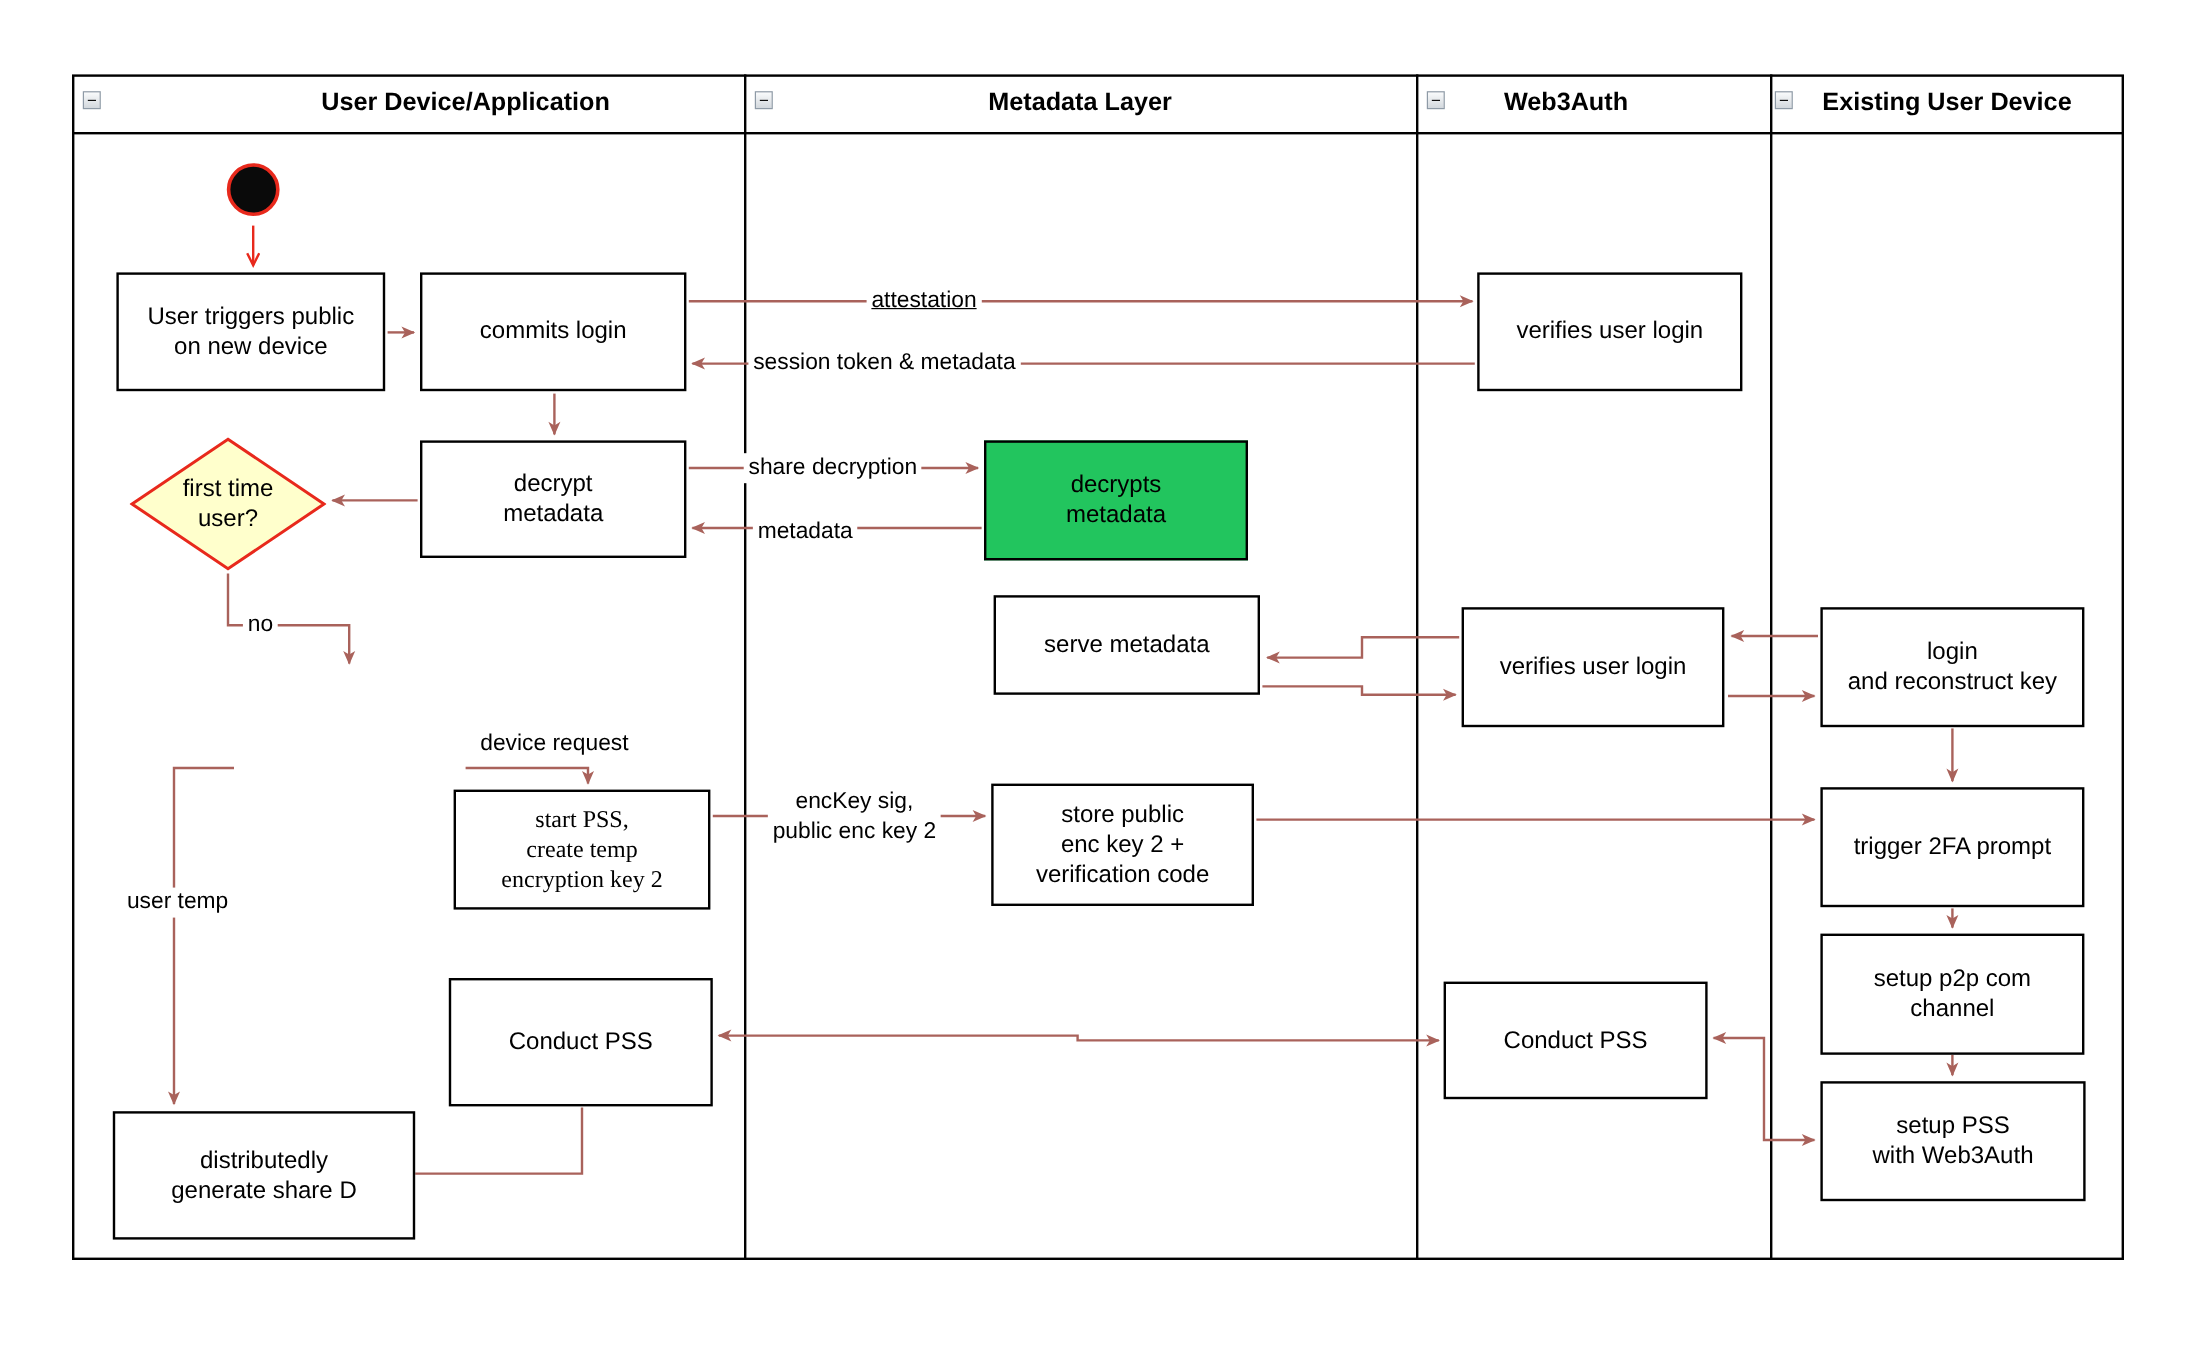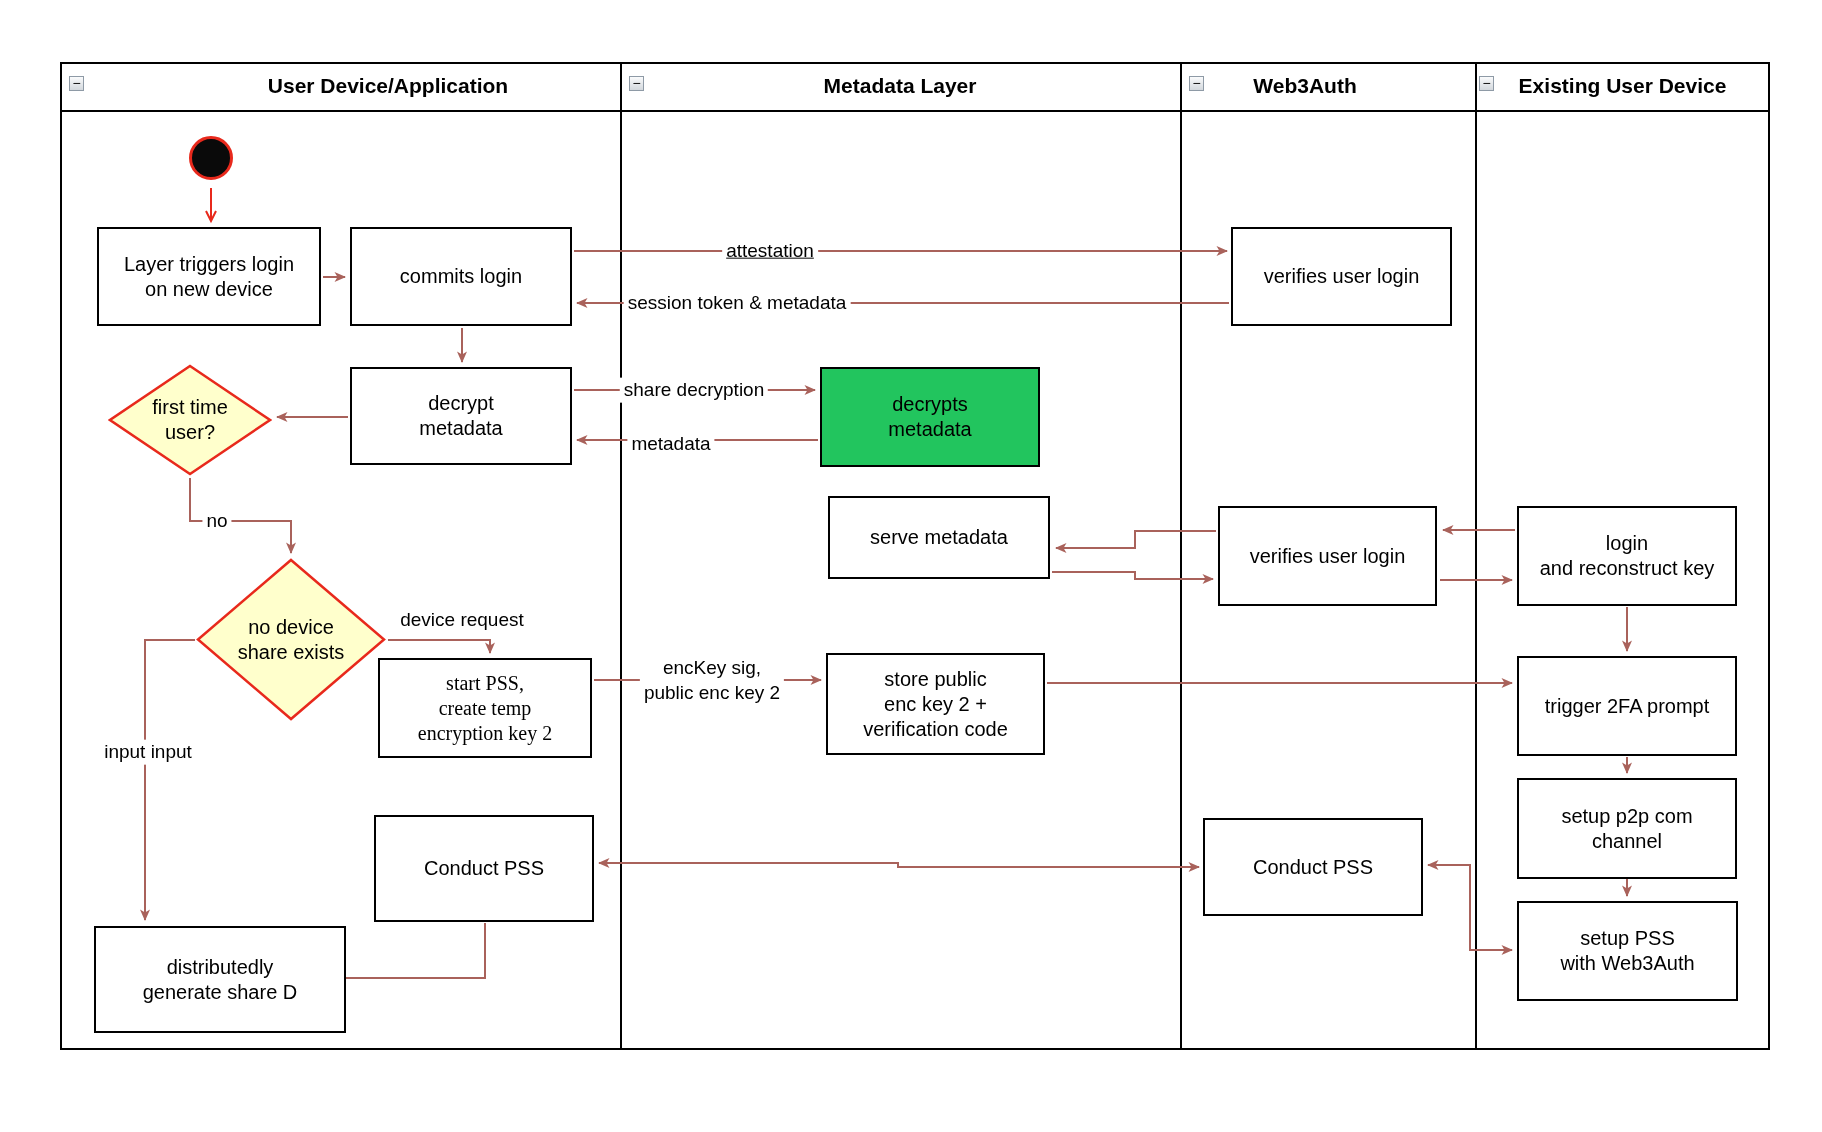--- a/index.html
+++ b/index.html
@@ -81,40 +81,33 @@
       <polyline points="195,640 145,640 145,920" fill="none" stroke="#a9625b" stroke-width="2" marker-end="url(#mEnd)"></polyline>
     </svg>
     <span class="edge-label" style="left: 770px; top: 251px; text-decoration: underline;">attestation</span>
     <span class="edge-label" style="left: 737px; top: 303px;">session token &amp; metadata</span>
     <span class="edge-label" style="left: 694px; top: 390px;">share decryption</span>
     <span class="edge-label" style="left: 671px; top: 444px;">metadata</span>
     <span class="edge-label" style="left: 217px; top: 521px;">no</span>
     <span class="edge-label" style="left: 462px; top: 620px;">device request</span>
     <span class="edge-label" style="left: 712px; top: 681px;">encKey sig,
 public enc key 2</span>
-    <span class="edge-label" style="left: 148px; top: 752px;">input input</span>
+    <span class="edge-label" style="left: 148px; top: 752px;">user temp</span>
     <div class="abs node-start" style="left: 189px; top: 136px; width: 44px; height: 44px; border-color: rgb(232, 41, 28);"></div>
-    <div class="abs node-box" style="left: 97px; top: 227px; width: 224px; height: 99px; background: rgb(255, 255, 255); border-color: rgb(0, 0, 0);">Layer triggers login
+    <div class="abs node-box" style="left: 97px; top: 227px; width: 224px; height: 99px; background: rgb(255, 255, 255); border-color: rgb(0, 0, 0);">User triggers public
 on new device</div>
     <div class="abs node-box" style="left: 350px; top: 227px; width: 222px; height: 99px; background: rgb(255, 255, 255); border-color: rgb(0, 0, 0);">commits login</div>
     <div class="abs node-box" style="left: 350px; top: 367px; width: 222px; height: 98px; background: rgb(255, 255, 255); border-color: rgb(0, 0, 0);">decrypt
 metadata</div>
     <div class="abs node-diamond" style="left: 108px; top: 364px; width: 164px; height: 112px;">
       <svg width="164" height="112">
         <polygon points="82,2 162,56 82,110 2,56" fill="#ffffcc" stroke="#e8291c" stroke-width="2.5" stroke-linejoin="miter"></polygon>
       </svg>
       <div class="diamond-label">first time
 user?</div>
-    </div>
-    <div class="abs node-diamond" style="left: 196px; top: 558px; width: 190px; height: 163px;">
-      <svg width="190" height="163">
-        <polygon points="95,2 188,81.5 95,161 2,81.5" fill="#ffffcc" stroke="#e8291c" stroke-width="2.5" stroke-linejoin="miter"></polygon>
-      </svg>
-      <div class="diamond-label">no device
-share exists</div>
     </div>
     <div class="abs node-box" style="left: 378px; top: 658px; width: 214px; height: 100px; background: rgb(255, 255, 255); border-color: rgb(0, 0, 0); font-family: Liberation Serif, serif;">start PSS,
 create temp
 encryption key 2</div>
     <div class="abs node-box" style="left: 374px; top: 815px; width: 220px; height: 107px; background: rgb(255, 255, 255); border-color: rgb(0, 0, 0);">Conduct PSS</div>
     <div class="abs node-box" style="left: 94px; top: 926px; width: 252px; height: 107px; background: rgb(255, 255, 255); border-color: rgb(0, 0, 0);">distributedly
 generate share D</div>
     <div class="abs node-box" style="left: 820px; top: 367px; width: 220px; height: 100px; background: #22c55e; border-color: rgb(0, 0, 0);">decrypts
 metadata</div>
     <div class="abs node-box" style="left: 828px; top: 496px; width: 222px; height: 83px; background: rgb(255, 255, 255); border-color: rgb(0, 0, 0);">serve metadata</div>

